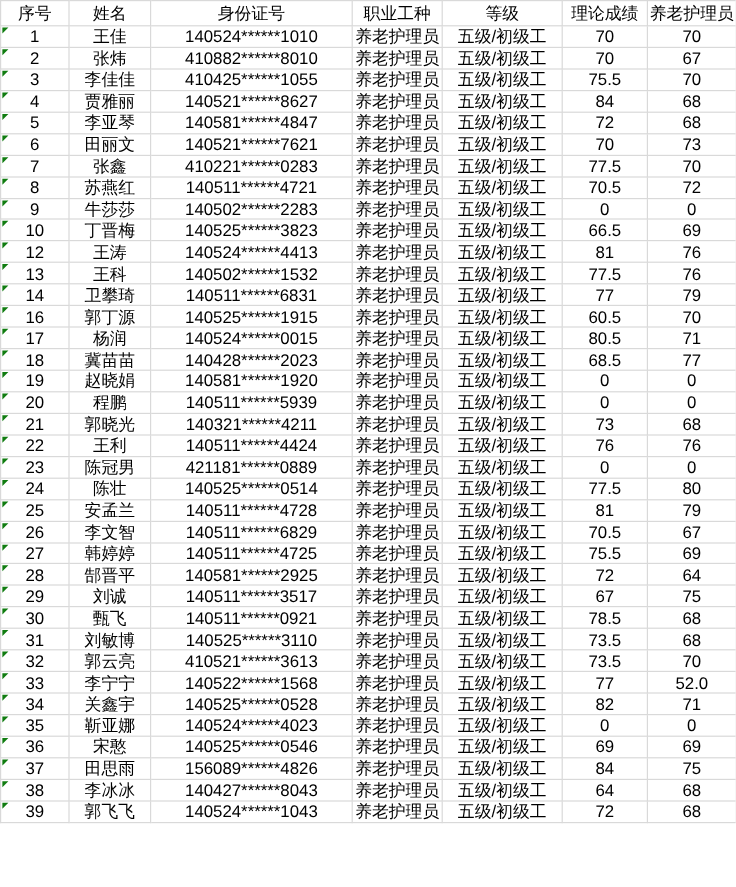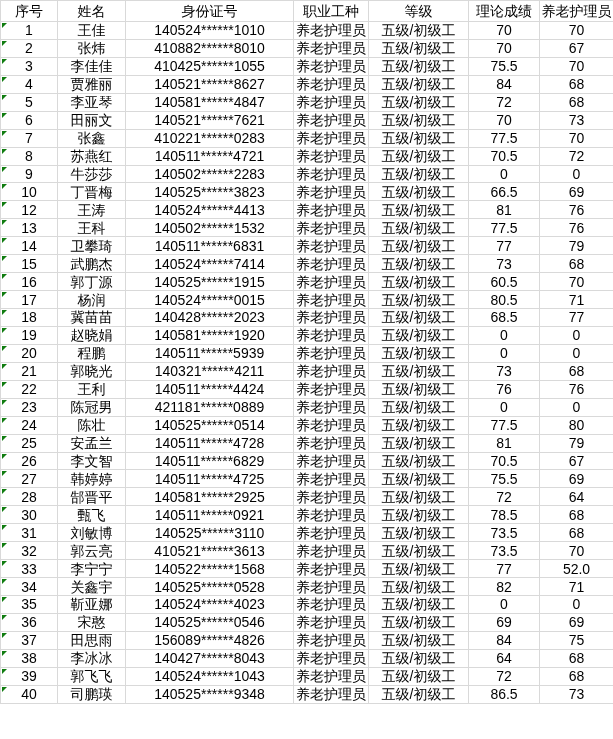--- a/index.html
+++ b/index.html
@@ -175,29 +175,20 @@
       <tr>
         <td><span class="tri"></span><span class="cellval">14</span></td>
         <td><span class="cellval">卫攀琦</span></td>
         <td><span class="cellval">140511******6831</span></td>
         <td><span class="cellval">养老护理员</span></td>
         <td><span class="cellval">五级/初级工</span></td>
         <td><span class="cellval">77</span></td>
         <td><span class="cellval">79</span></td>
       </tr>
       <tr>
-        <td><span class="tri"></span><span class="cellval">15</span></td>
-        <td><span class="cellval">武鹏杰</span></td>
-        <td><span class="cellval">140524******7414</span></td>
-        <td><span class="cellval">养老护理员</span></td>
-        <td><span class="cellval">五级/初级工</span></td>
-        <td><span class="cellval">73</span></td>
-        <td><span class="cellval">68</span></td>
-      </tr>
-      <tr>
         <td><span class="tri"></span><span class="cellval">16</span></td>
         <td><span class="cellval">郭丁源</span></td>
         <td><span class="cellval">140525******1915</span></td>
         <td><span class="cellval">养老护理员</span></td>
         <td><span class="cellval">五级/初级工</span></td>
         <td><span class="cellval">60.5</span></td>
         <td><span class="cellval">70</span></td>
       </tr>
       <tr>
         <td><span class="tri"></span><span class="cellval">17</span></td>
@@ -301,20 +292,29 @@
       <tr>
         <td><span class="tri"></span><span class="cellval">28</span></td>
         <td><span class="cellval">郜晋平</span></td>
         <td><span class="cellval">140581******2925</span></td>
         <td><span class="cellval">养老护理员</span></td>
         <td><span class="cellval">五级/初级工</span></td>
         <td><span class="cellval">72</span></td>
         <td><span class="cellval">64</span></td>
       </tr>
       <tr>
+        <td><span class="tri"></span><span class="cellval">29</span></td>
+        <td><span class="cellval">刘诚</span></td>
+        <td><span class="cellval">140511******3517</span></td>
+        <td><span class="cellval">养老护理员</span></td>
+        <td><span class="cellval">五级/初级工</span></td>
+        <td><span class="cellval">67</span></td>
+        <td><span class="cellval">75</span></td>
+      </tr>
+      <tr>
         <td><span class="tri"></span><span class="cellval">30</span></td>
         <td><span class="cellval">甄飞</span></td>
         <td><span class="cellval">140511******0921</span></td>
         <td><span class="cellval">养老护理员</span></td>
         <td><span class="cellval">五级/初级工</span></td>
         <td><span class="cellval">78.5</span></td>
         <td><span class="cellval">68</span></td>
       </tr>
       <tr>
         <td><span class="tri"></span><span class="cellval">31</span></td>
@@ -389,24 +389,15 @@
         <td><span class="cellval">68</span></td>
       </tr>
       <tr>
         <td><span class="tri"></span><span class="cellval">39</span></td>
         <td><span class="cellval">郭飞飞</span></td>
         <td><span class="cellval">140524******1043</span></td>
         <td><span class="cellval">养老护理员</span></td>
         <td><span class="cellval">五级/初级工</span></td>
         <td><span class="cellval">72</span></td>
         <td><span class="cellval">68</span></td>
-      </tr>
-      <tr>
-        <td><span class="tri"></span><span class="cellval">40</span></td>
-        <td><span class="cellval">司鹏瑛</span></td>
-        <td><span class="cellval">140525******9348</span></td>
-        <td><span class="cellval">养老护理员</span></td>
-        <td><span class="cellval">五级/初级工</span></td>
-        <td><span class="cellval">86.5</span></td>
-        <td><span class="cellval">73</span></td>
       </tr>
     </tbody>
 </table>
 
 </body></html>

